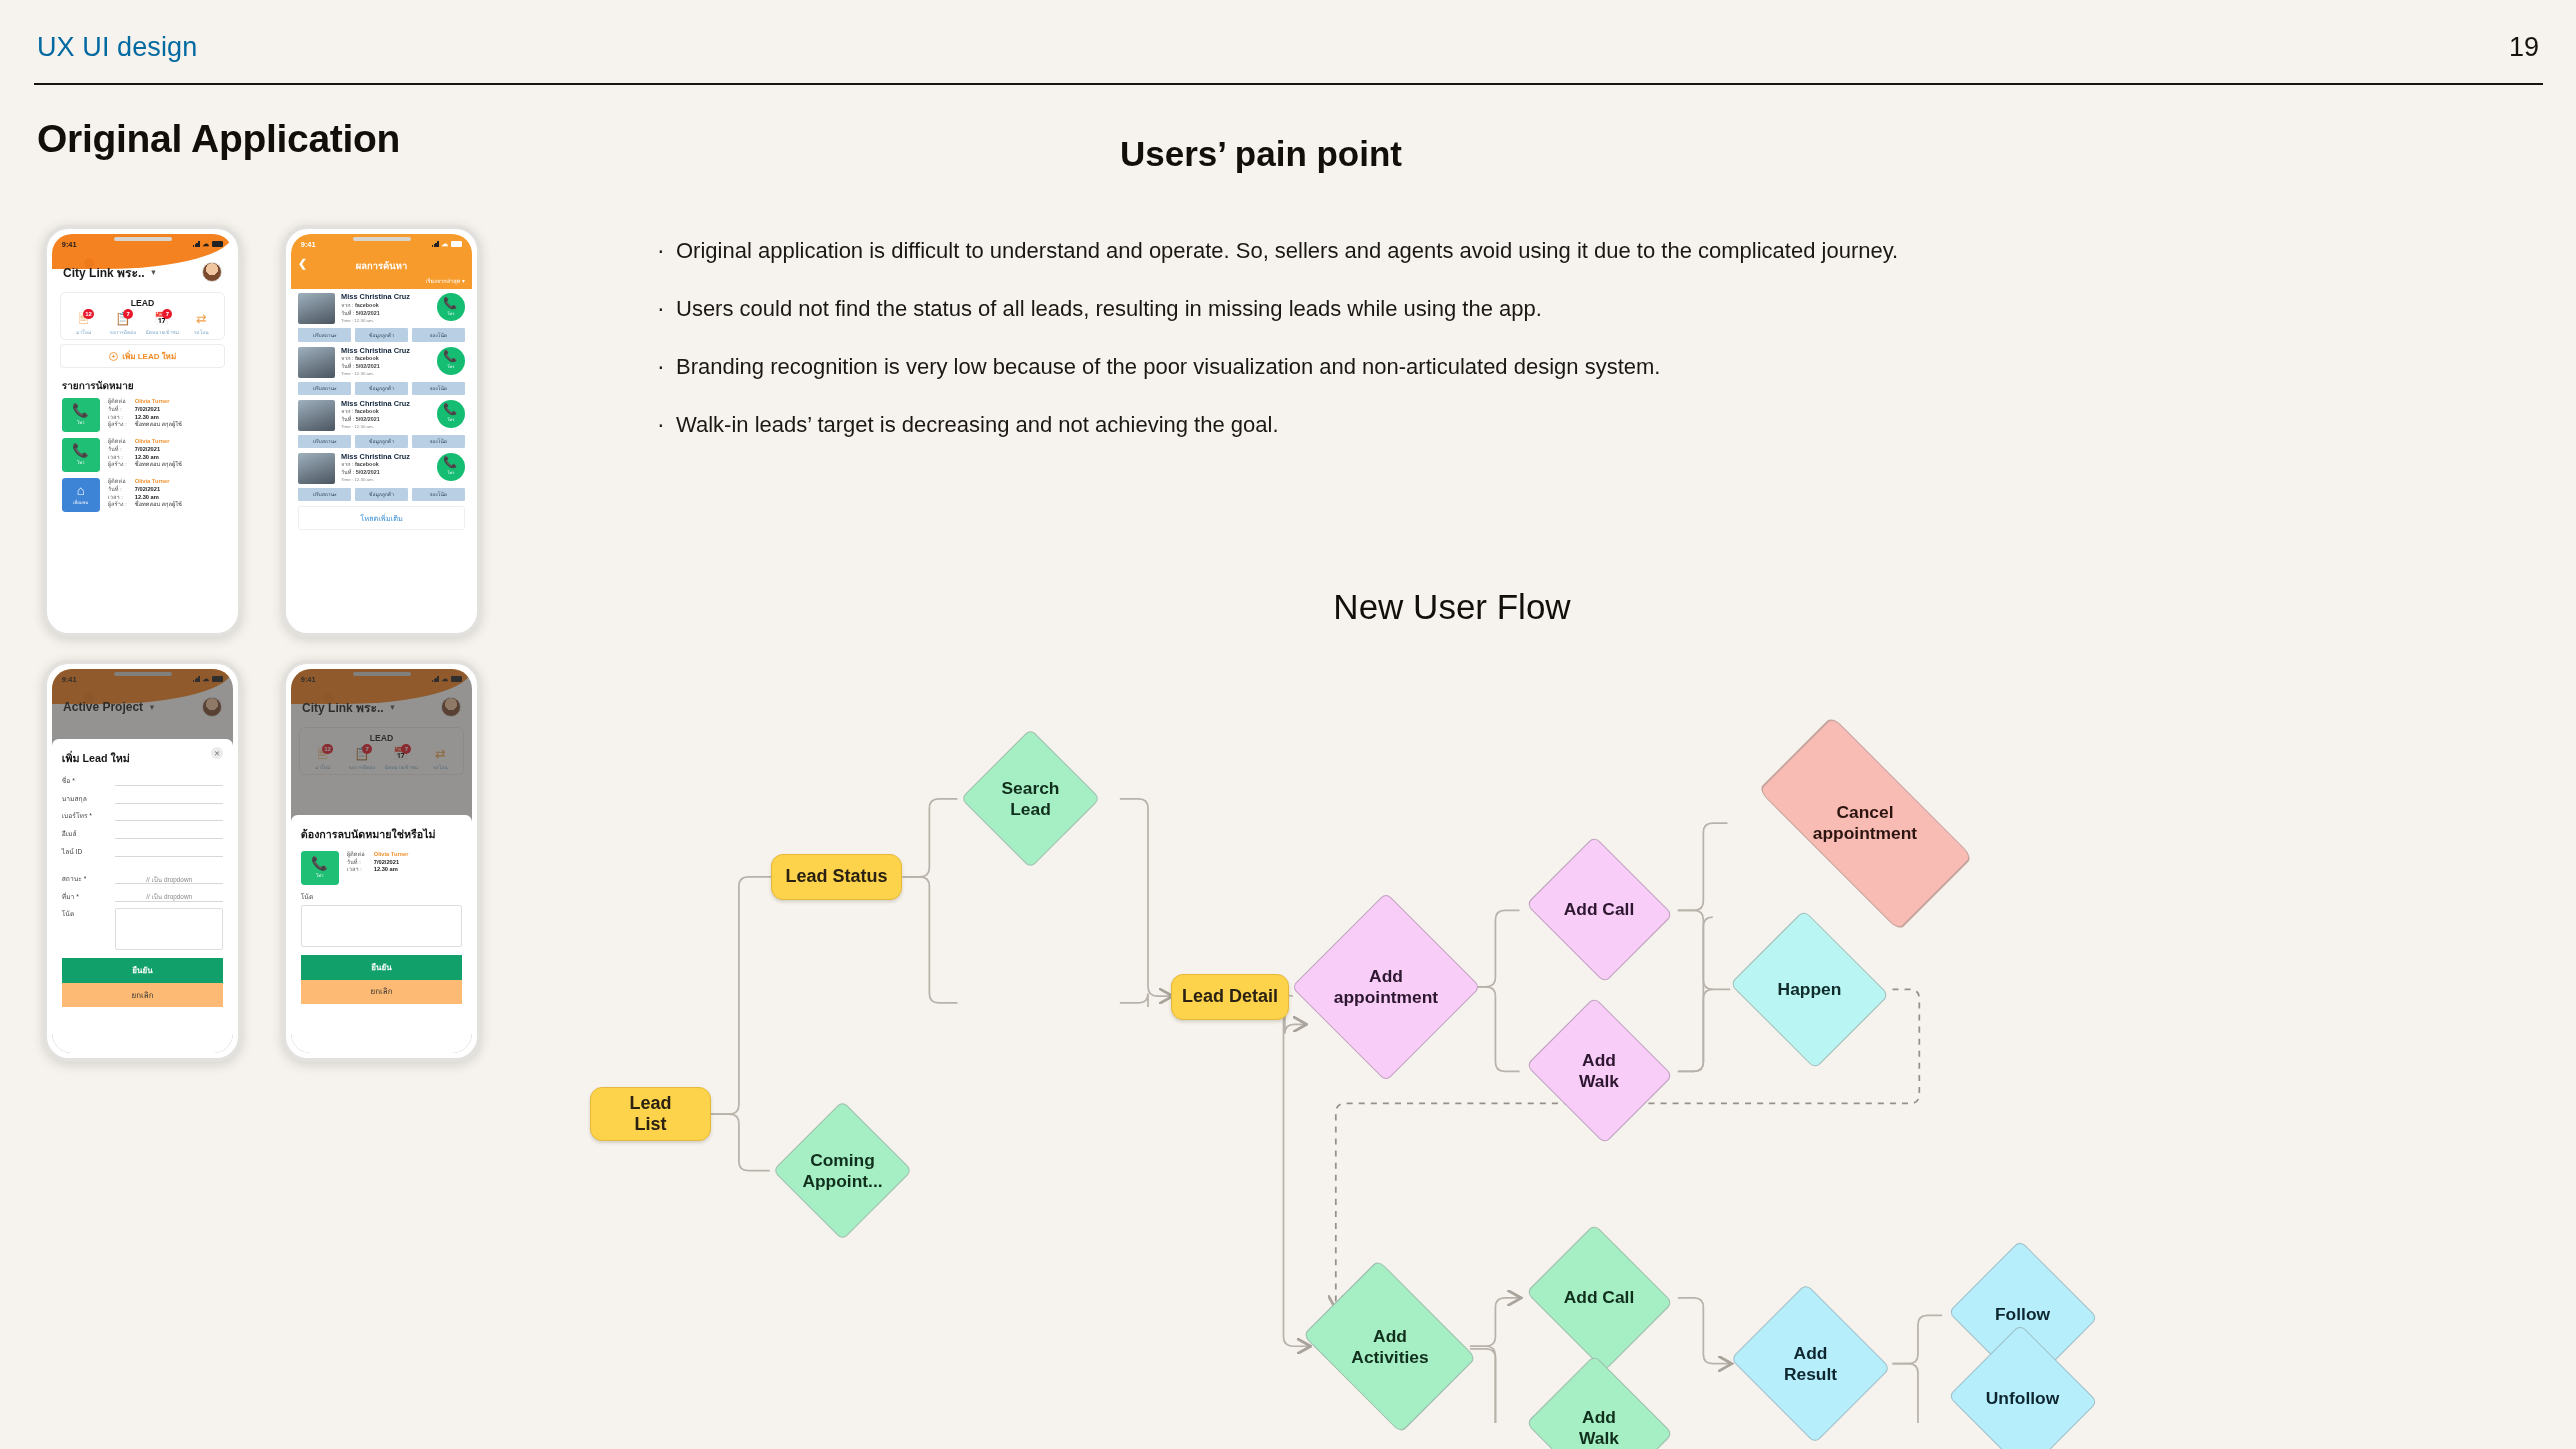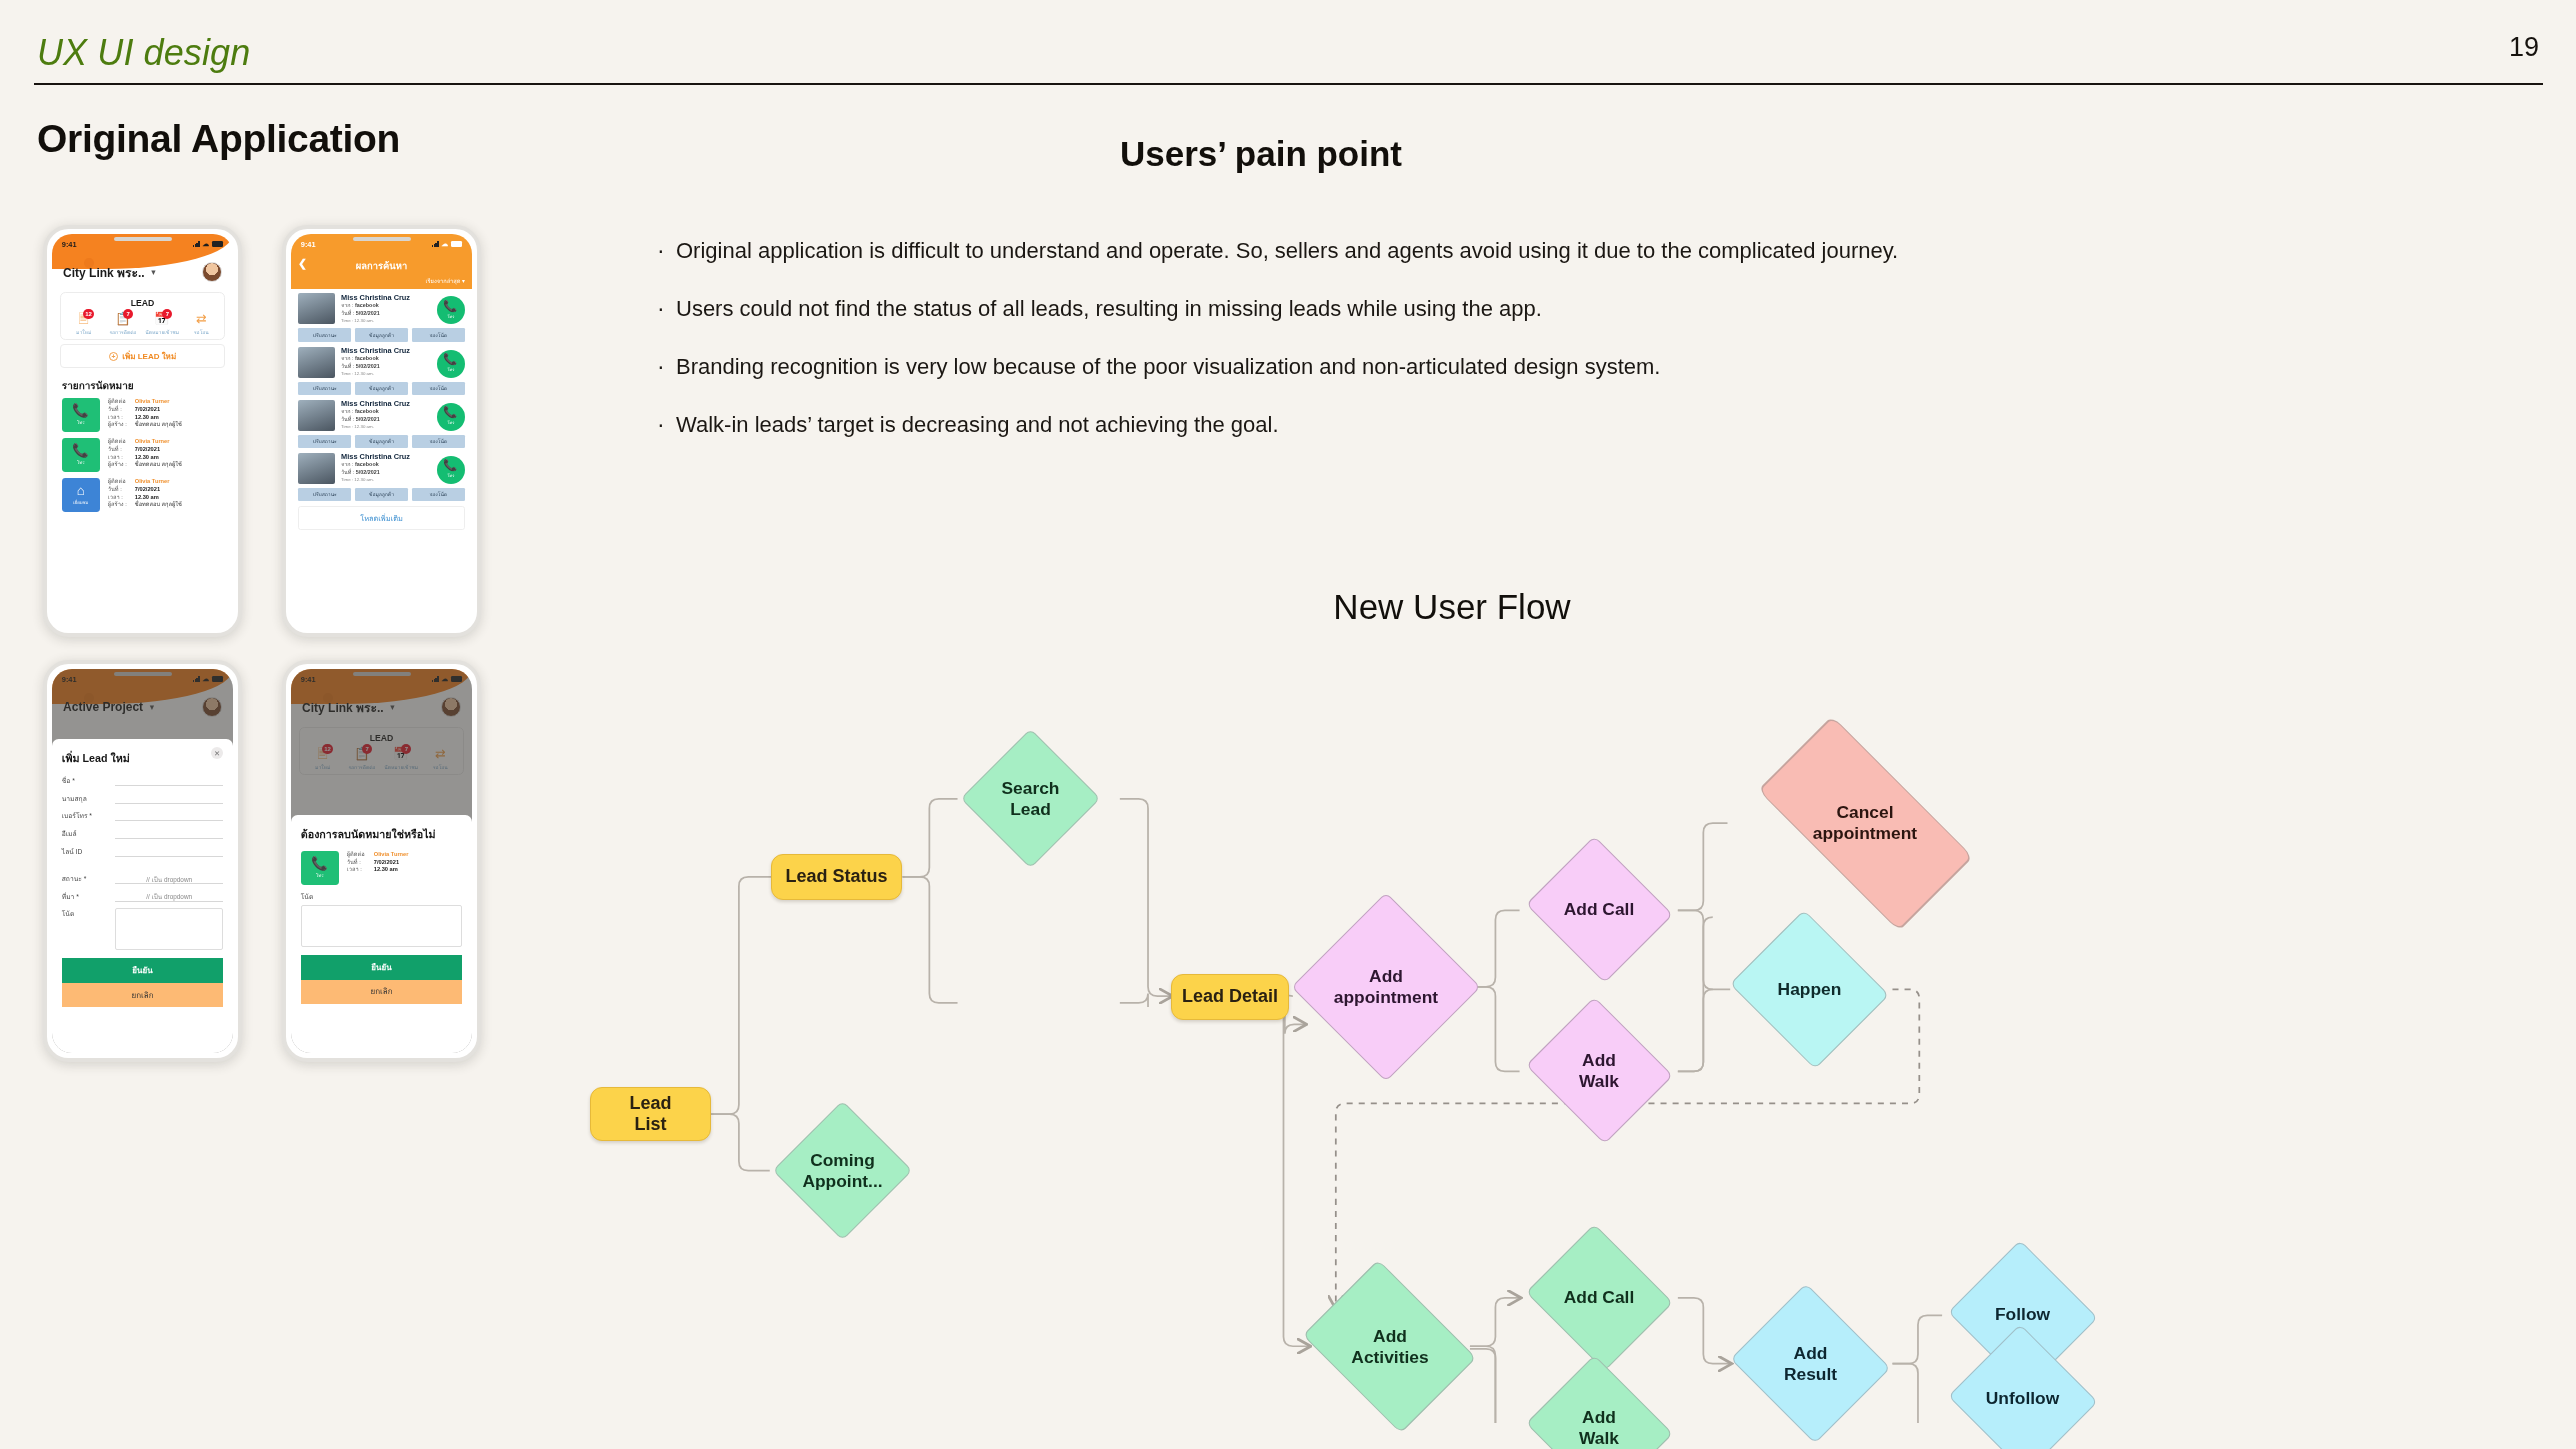--- a/index.html
+++ b/index.html
@@ -8,21 +8,21 @@
     background: #f6f3ee;
     font-family: "Liberation Sans", sans-serif;
     overflow: hidden;
   }
   #page { position: relative; width: 2576px; height: 1449px; background: #f6f3ee; }
 
   
   #slide-header { position: absolute; left: 0; top: 0; width: 2576px; height: 87px; }
   #header-title {
     position: absolute; left: 37px; top: 32px;
-    font-size: 36px; font-weight: 400; color: #4d7c0f; letter-spacing: 0.1px; font-style: italic;
+    font-size: 27px; font-weight: 400; color: #0369a1; letter-spacing: 0.1px;
   }
   #header-page-number {
     position: absolute; right: 37px; top: 32px;
     font-size: 27px; font-weight: 400; color: #16120e;
   }
   #header-rule {
     position: absolute; left: 34px; top: 83px; width: 2509px; height: 2px;
     background: #18130f;
   }
 
@@ -114,21 +114,21 @@
   .appt-meta .k { color: #555; display:inline-block; width: 27px; }
   .appt-meta .name { color: #f0912f; font-weight: 700; }
   .appt-meta .v { font-weight: 700; color: #1a1a1a; }
 
   
   .p2-topbar { background: #f79b2c; padding: 4px 6.7px 2.7px; position: relative; }
   .p2-title { text-align: center; font-size: 9.4px; font-weight: 800; color: #fff; }
   .p2-back { position: absolute; left: 6.7px; top: 2.7px; font-size: 10.7px; color: #fff; font-weight: 700; }
   .p2-sort { text-align: right; font-size: 5.7px; color: #fff; padding-top: 2.7px; }
   .p2-row { padding: 4.7px 6.7px 0; }
-  .p2-card { display: flex; gap: 6px; align-items: flex-end; }
+  .p2-card { display: flex; gap: 6px; align-items: flex-start; }
   .p2-thumb { width: 37px; height: 31px; border-radius: 2px; background: linear-gradient(160deg,#9fb0bd,#4a5560); }
   .p2-info { flex: 1; font-size: 5.4px; line-height: 7.4px; color: #444; }
   .p2-name { font-size: 7.4px; font-weight: 800; color: #12263c; margin-bottom: 1.3px; }
   .p2-call { width: 28px; height: 28px; border-radius: 50%; background: #14bd72; color:#fff; display:flex; flex-direction:column; align-items:center; justify-content:center; }
   .p2-call .big { font-size: 11.4px; line-height: 11.4px; }
   .p2-call .sm { font-size: 4px; }
   .p2-btns { display:flex; gap: 3.4px; margin: 4px 0 0; }
   .p2-btn { flex:1; background:#b9cfe3; border-radius:1.3px; text-align:center; font-size: 5px; color:#2c4257; padding: 2.7px 0; }
   .p2-more { margin: 5.4px 6.7px 0; border: 0.7px solid #eee; border-radius: 2.7px; text-align: center; font-size: 7.4px; color: #3a8ed0; padding: 4.7px 0; }
 

